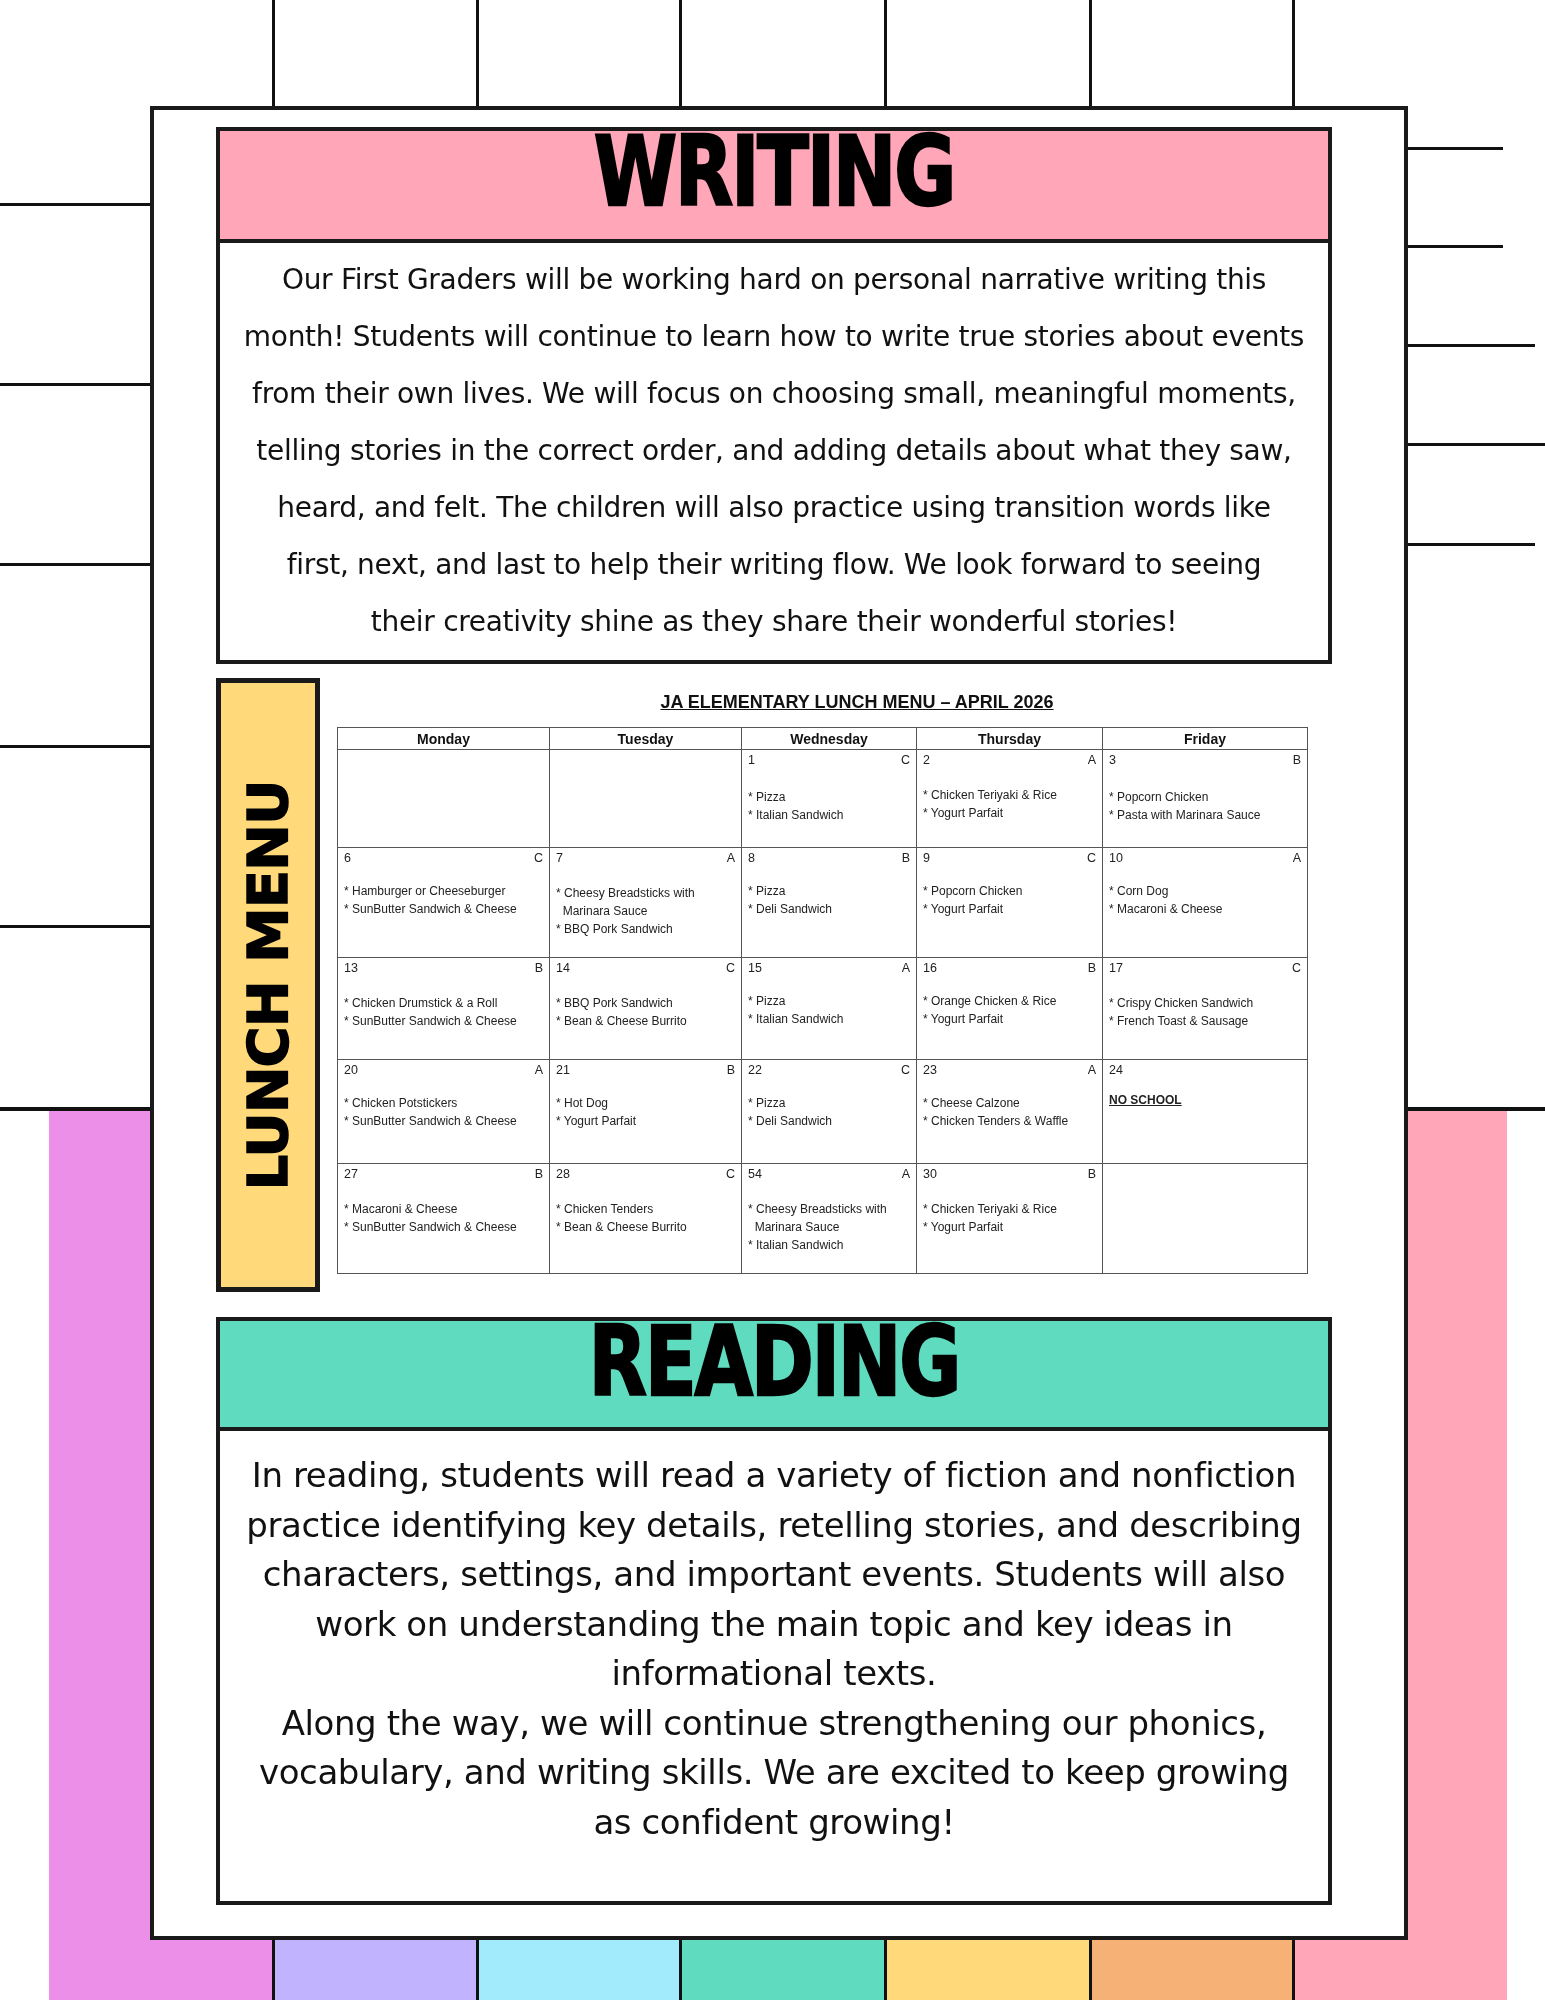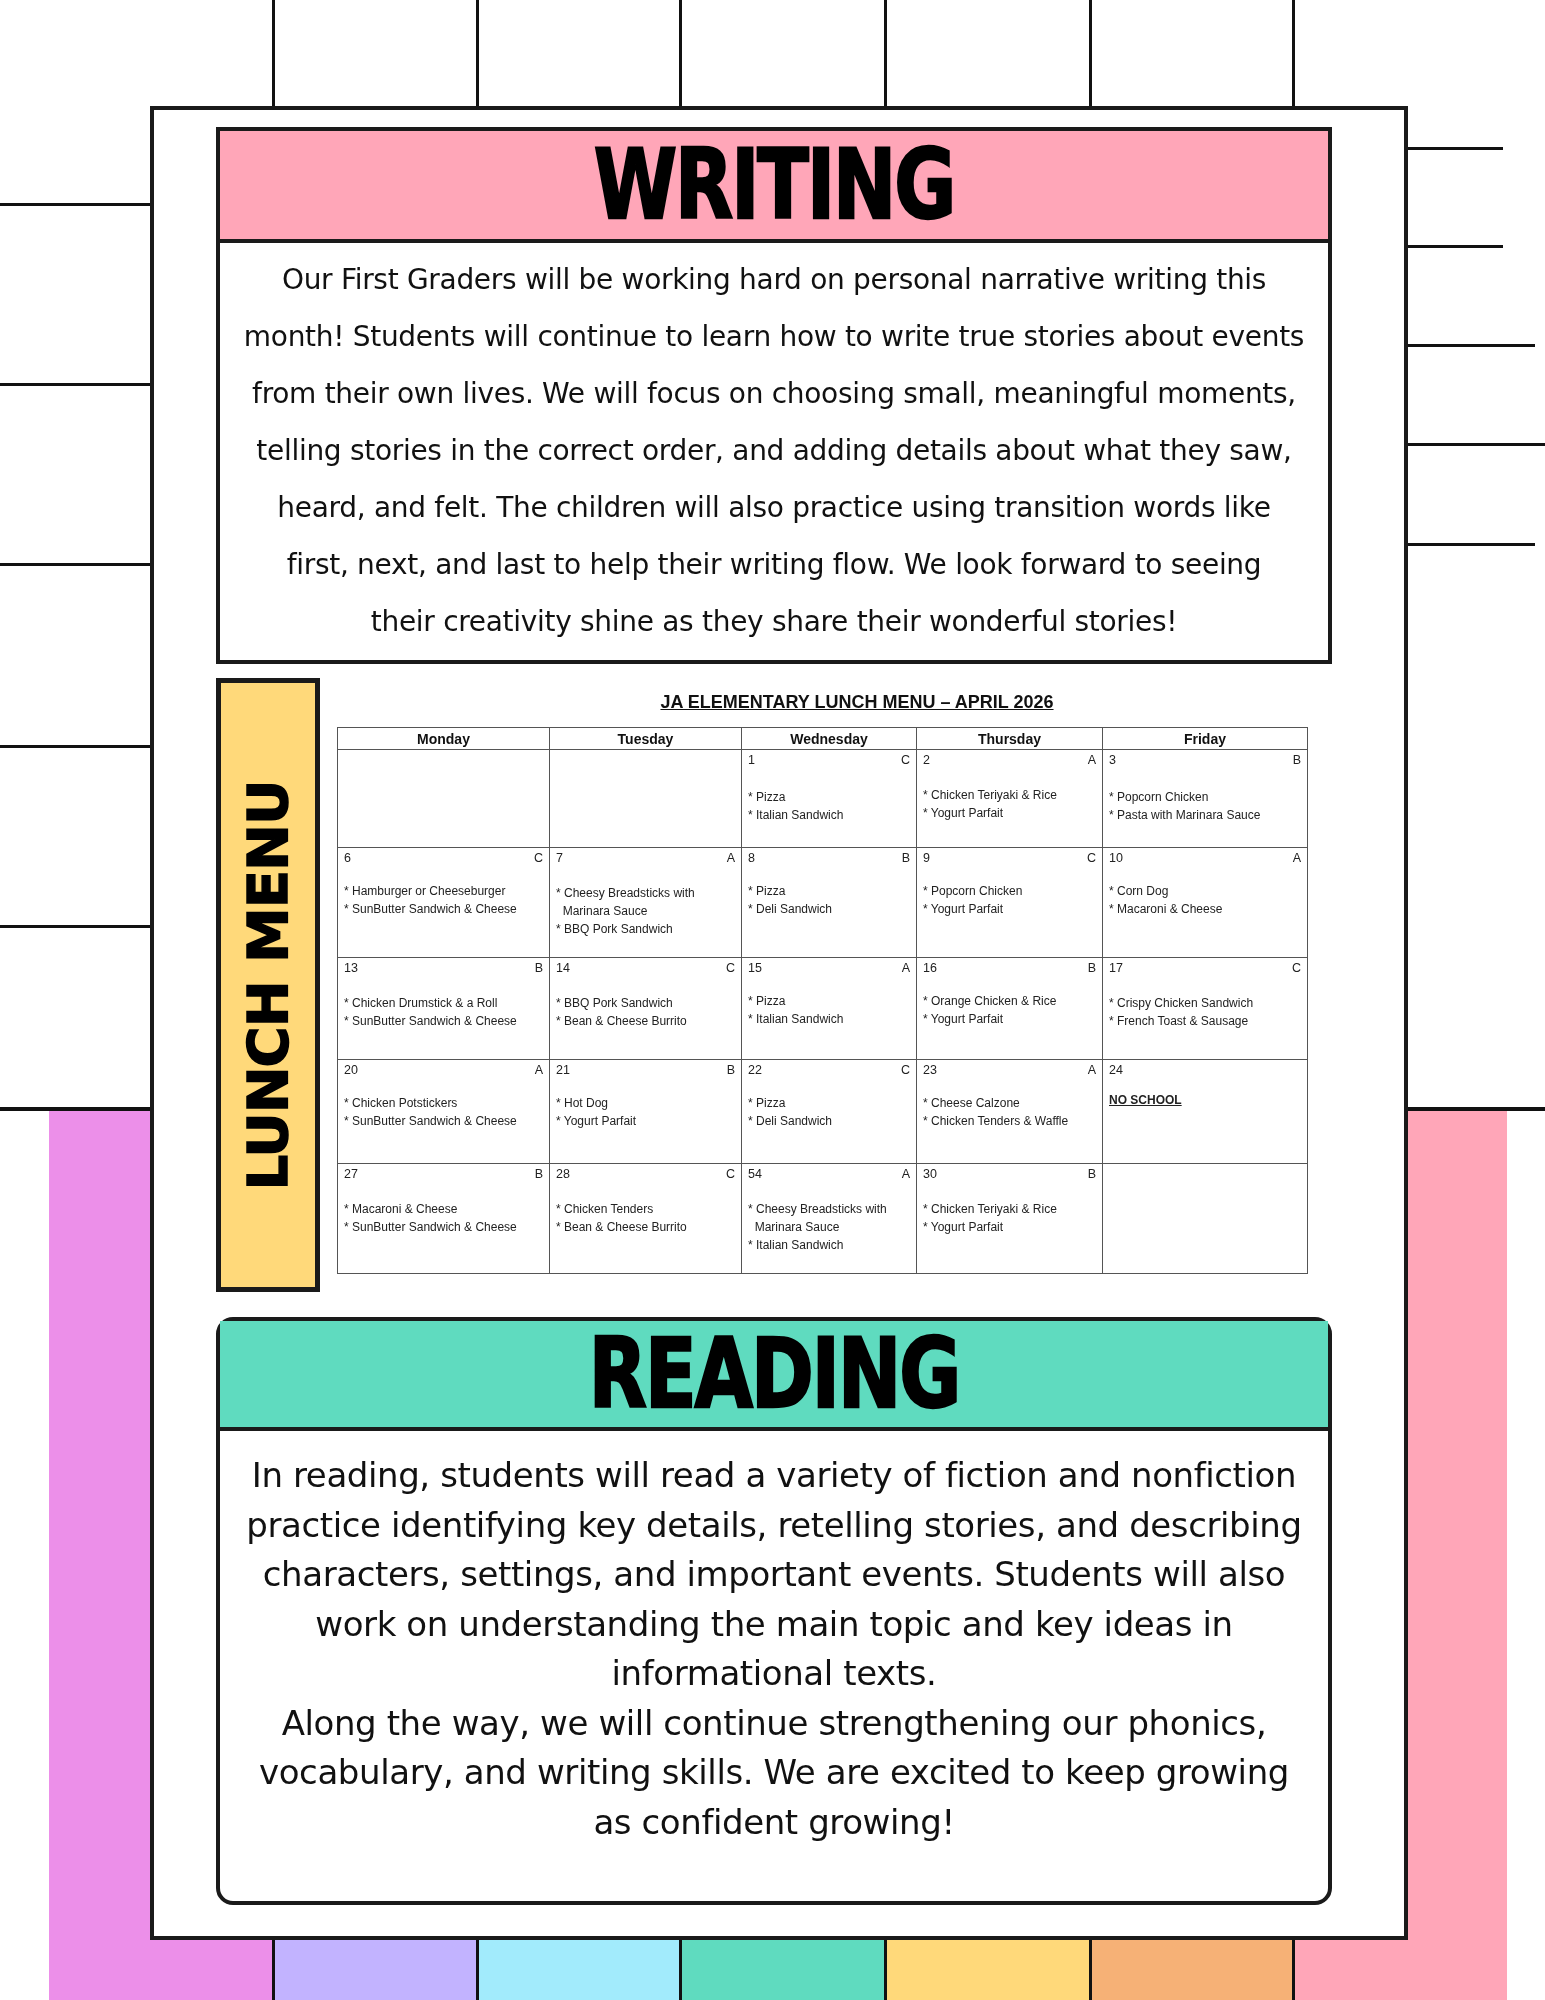--- a/index.html
+++ b/index.html
@@ -14,39 +14,39 @@
 
     
     .paper {
       position: absolute; left: 150px; top: 106px; width: 1258px; height: 1834px;
       background: #fff; border: 4px solid #1a1a1a; z-index: 2;
     }
 
     
     .section { position: absolute; left: 62px; width: 1116px; border: 4px solid #1a1a1a; background: #fff; }
     .section-header {
-      display: flex; align-items: center; justify-content: center;
+      display: flex; justify-content: center;
       border-bottom: 4px solid #1a1a1a;
     }
     .section-title {
       font-family: "DejaVu Sans", sans-serif; font-weight: 900;
       font-size: 84px; letter-spacing: -2px; line-height: 1;
       transform: scaleY(1.15); font-stretch: condensed;
       -webkit-text-stroke: 2px #000;
     }
     .section-body {
       text-align: center; font-family: "DejaVu Sans", sans-serif;
       color: #111;
     }
 
     #writing { top: 17px; height: 537px; }
     #writing .section-header { height: 112px; background: #ffa6b8; }
     #writing .section-body { font-size: 28px; line-height: 57px; padding: 8px 14px 0; letter-spacing: -0.3px; }
 
-    #reading { top: 1207px; height: 588px; border-radius: 17px; }
+    #reading { top: 1207px; height: 588px; }
     #reading .section-header { height: 110px; background: #5fdbbf; }
     #reading .section-body { font-size: 34px; line-height: 49.5px; padding: 20px 12px 0; letter-spacing: -0.4px; }
     .reading-para { display: block; }
 
     
     .lunch-banner {
       position: absolute; left: 62px; top: 568px; width: 104px; height: 614px;
       background: #ffd97a; border: 5px solid #1a1a1a;
       display: flex; align-items: center; justify-content: center;
     }

